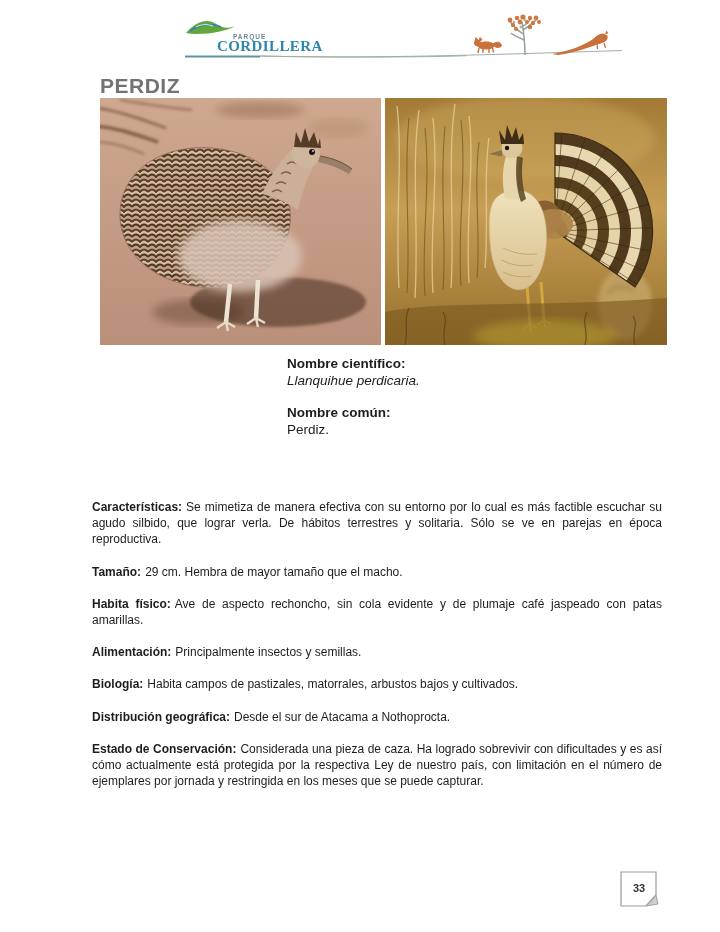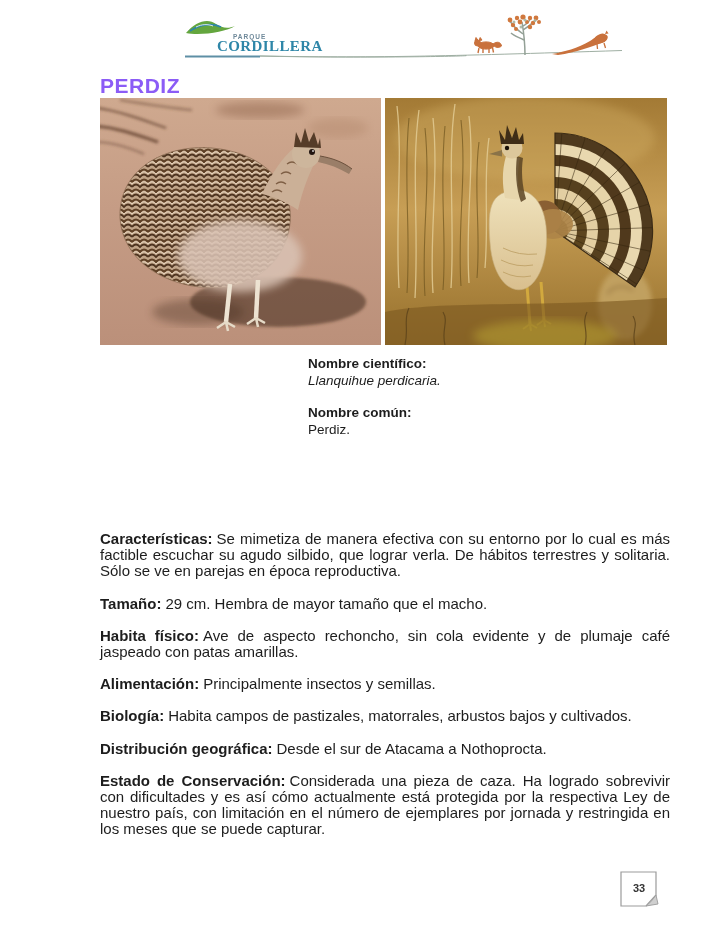--- a/index.html
+++ b/index.html
@@ -15,32 +15,32 @@
     position:absolute; left:233px; top:33px; font-size:6.5px; letter-spacing:1px;
     color:#6e8899; font-weight:bold;
   }
   .logo-cordillera {
     position:absolute; left:185px; top:38px; font-family:"Liberation Serif","DejaVu Serif",serif;
     font-size:15px; font-weight:bold; color:#2e86a8; letter-spacing:0.4px;margin-left:32px;
   }
   
   .title {
     position:absolute; left:100px; top:74px; font-size:21px; font-weight:bold;
-    color:#8b5cf6; letter-spacing:0.5px;
+    color:#737373; letter-spacing:0.5px;
   }
   
   .photos { position:absolute; left:100px; top:98px; width:567px; height:247px; display:flex; gap:4px; }
   .photos svg { display:block; }
   
-  .taxonomy { position:absolute; left:308px; top:356px; font-size:13.5px; line-height:16.5px; }
+  .taxonomy { position:absolute; left:287px; top:356px; font-size:13.5px; line-height:16.5px; }
   .tax-group { margin-bottom:16px; }
   .tax-label { font-weight:bold; }
   .tax-value.italic { font-style:italic; }
   
-  .sections { position:absolute; left:100px; top:499px; width:570px; font-size:15px; line-height:16.2px; text-align:justify;margin-top:32px; }
+  .sections { position:absolute; left:92px; top:499px; width:570px; font-size:12px; line-height:16.2px; text-align:justify; }
   .sections p { margin:0 0 16px 0; }
   .sec-label { font-weight:bold; margin-right:4px; }
   
   .page-number-tab { position:absolute; left:620px; top:871px; width:42px; height:40px; }
   .page-number-tab text { font-family:"Liberation Sans","DejaVu Sans",sans-serif; font-size:11px; font-weight:bold; fill:#333; }
 </style>
 </head>
 <body>
 
 <div class="page">

